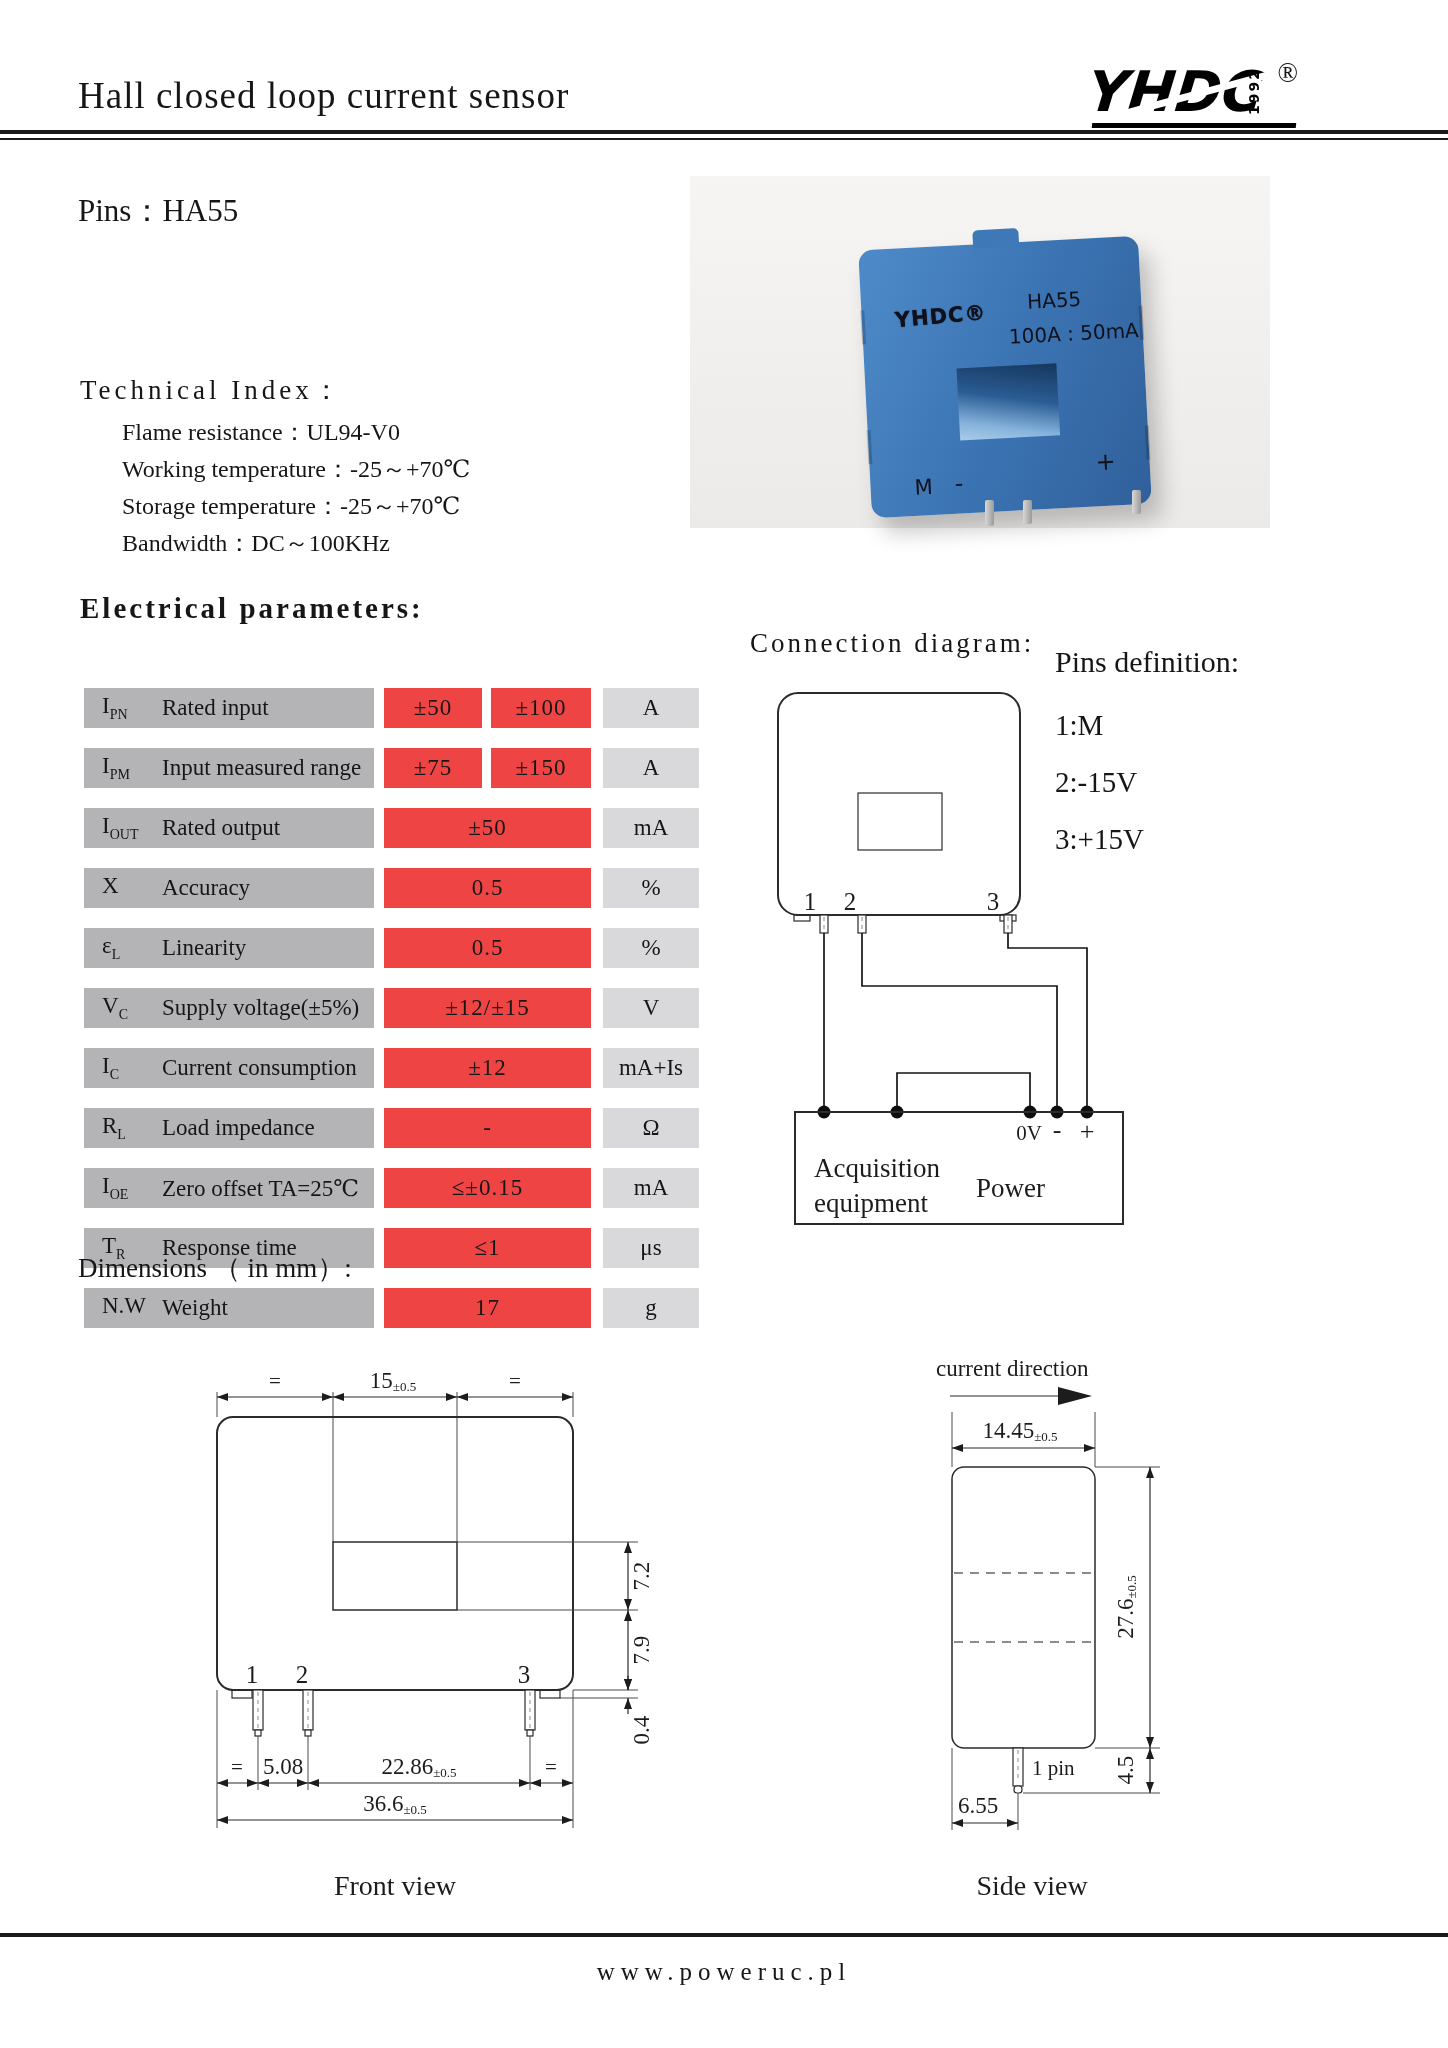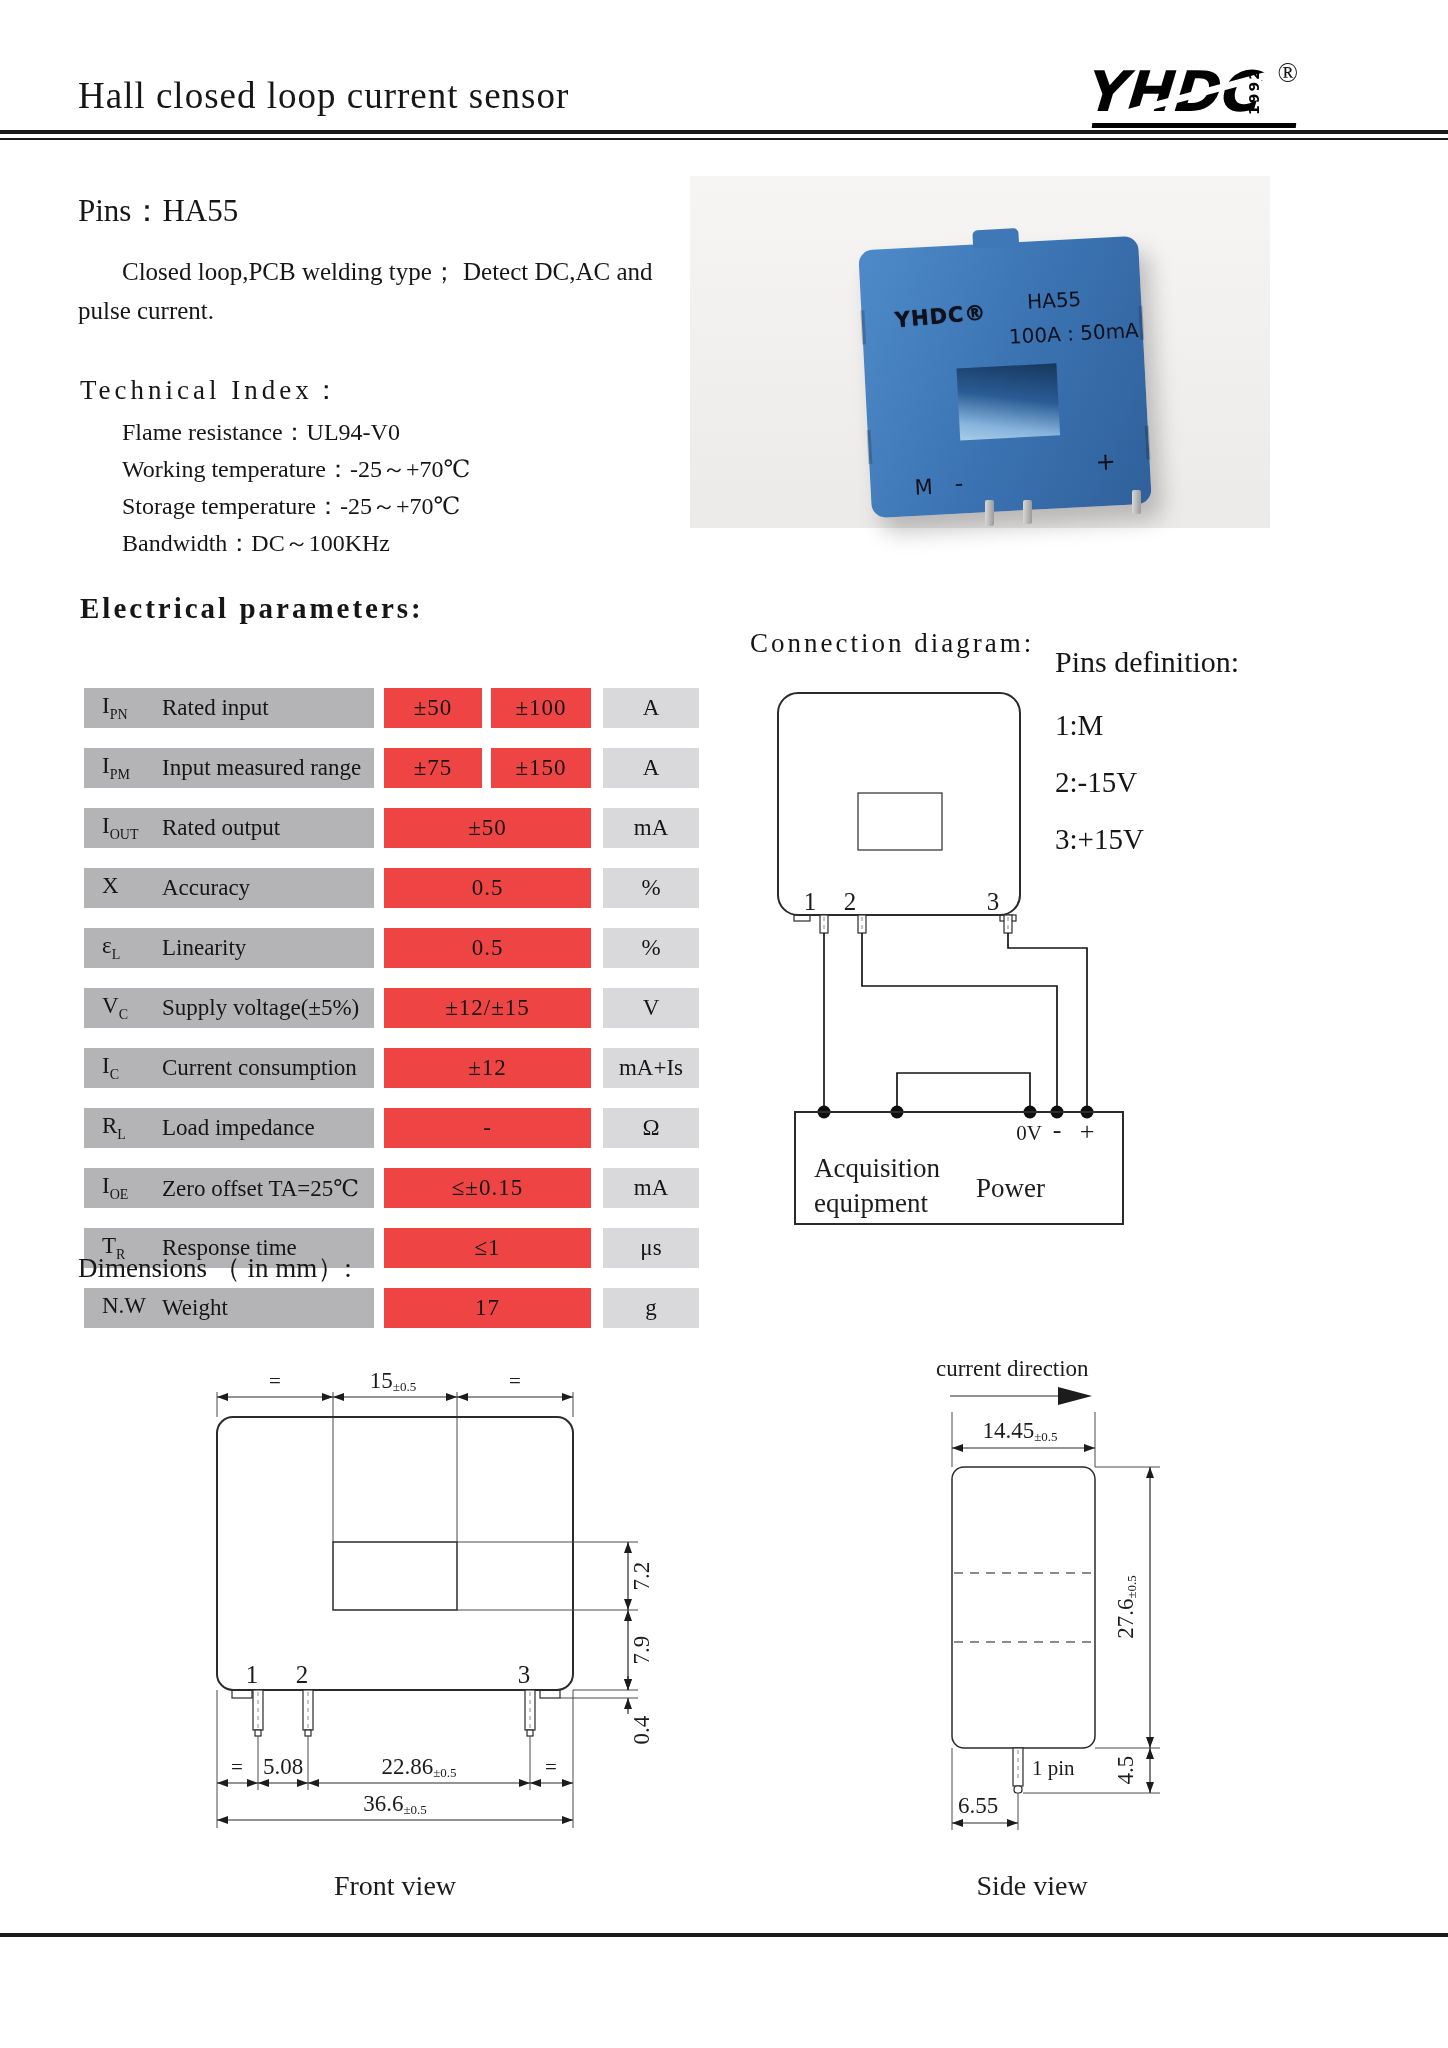--- a/index.html
+++ b/index.html
@@ -110,21 +110,20 @@
       <span id="logo-reg">®</span>
       <div id="logo-bar"></div>
     </div>
   </div>
   <div class="abs rule" id="rule1"></div>
   <div class="abs rule" id="rule2"></div>
 
   <div class="abs" id="model-line">
     <span>Pins：</span><span>HA55</span>
   </div>
-  <div class="abs" id="description">Closed loop,PCB welding type；  Detect DC,AC and pulse current.</div>
 
   <div class="abs" id="tech-heading">Technical Index：</div>
   <div class="abs" id="tech-list">
     <div>Flame resistance：UL94-V0</div>
     <div>Working temperature：-25～+70℃</div>
     <div>Storage temperature：-25～+70℃</div>
     <div>Bandwidth：DC～100KHz</div>
   </div>
 
   <div class="abs" id="photo">
@@ -391,14 +390,15 @@
     <line class="d" x1="230" y1="398" x2="230" y2="443" marker-start="url(#sa)" marker-end="url(#sa)"></line>
     <text class="dimtxt" text-anchor="middle" transform="rotate(-90 213 420)" x="213" y="420">4.5</text>
     <line class="x" x1="32" y1="398" x2="32" y2="480"></line>
     <line class="x" x1="98" y1="443" x2="98" y2="480"></line>
     <line class="d" x1="32" y1="473" x2="98" y2="473" marker-start="url(#sa)" marker-end="url(#sa)"></line>
     <text class="dimtxt" x="58" y="463" text-anchor="middle">6.55</text>
     <text class="cap" x="112" y="545" text-anchor="middle">Side view</text>
   </svg>
 
   <div class="abs rule" id="rule-footer"></div>
+  <div class="abs" id="footer-url">www.poweruc.pl</div>
 
 </div>
 
 </body></html>

